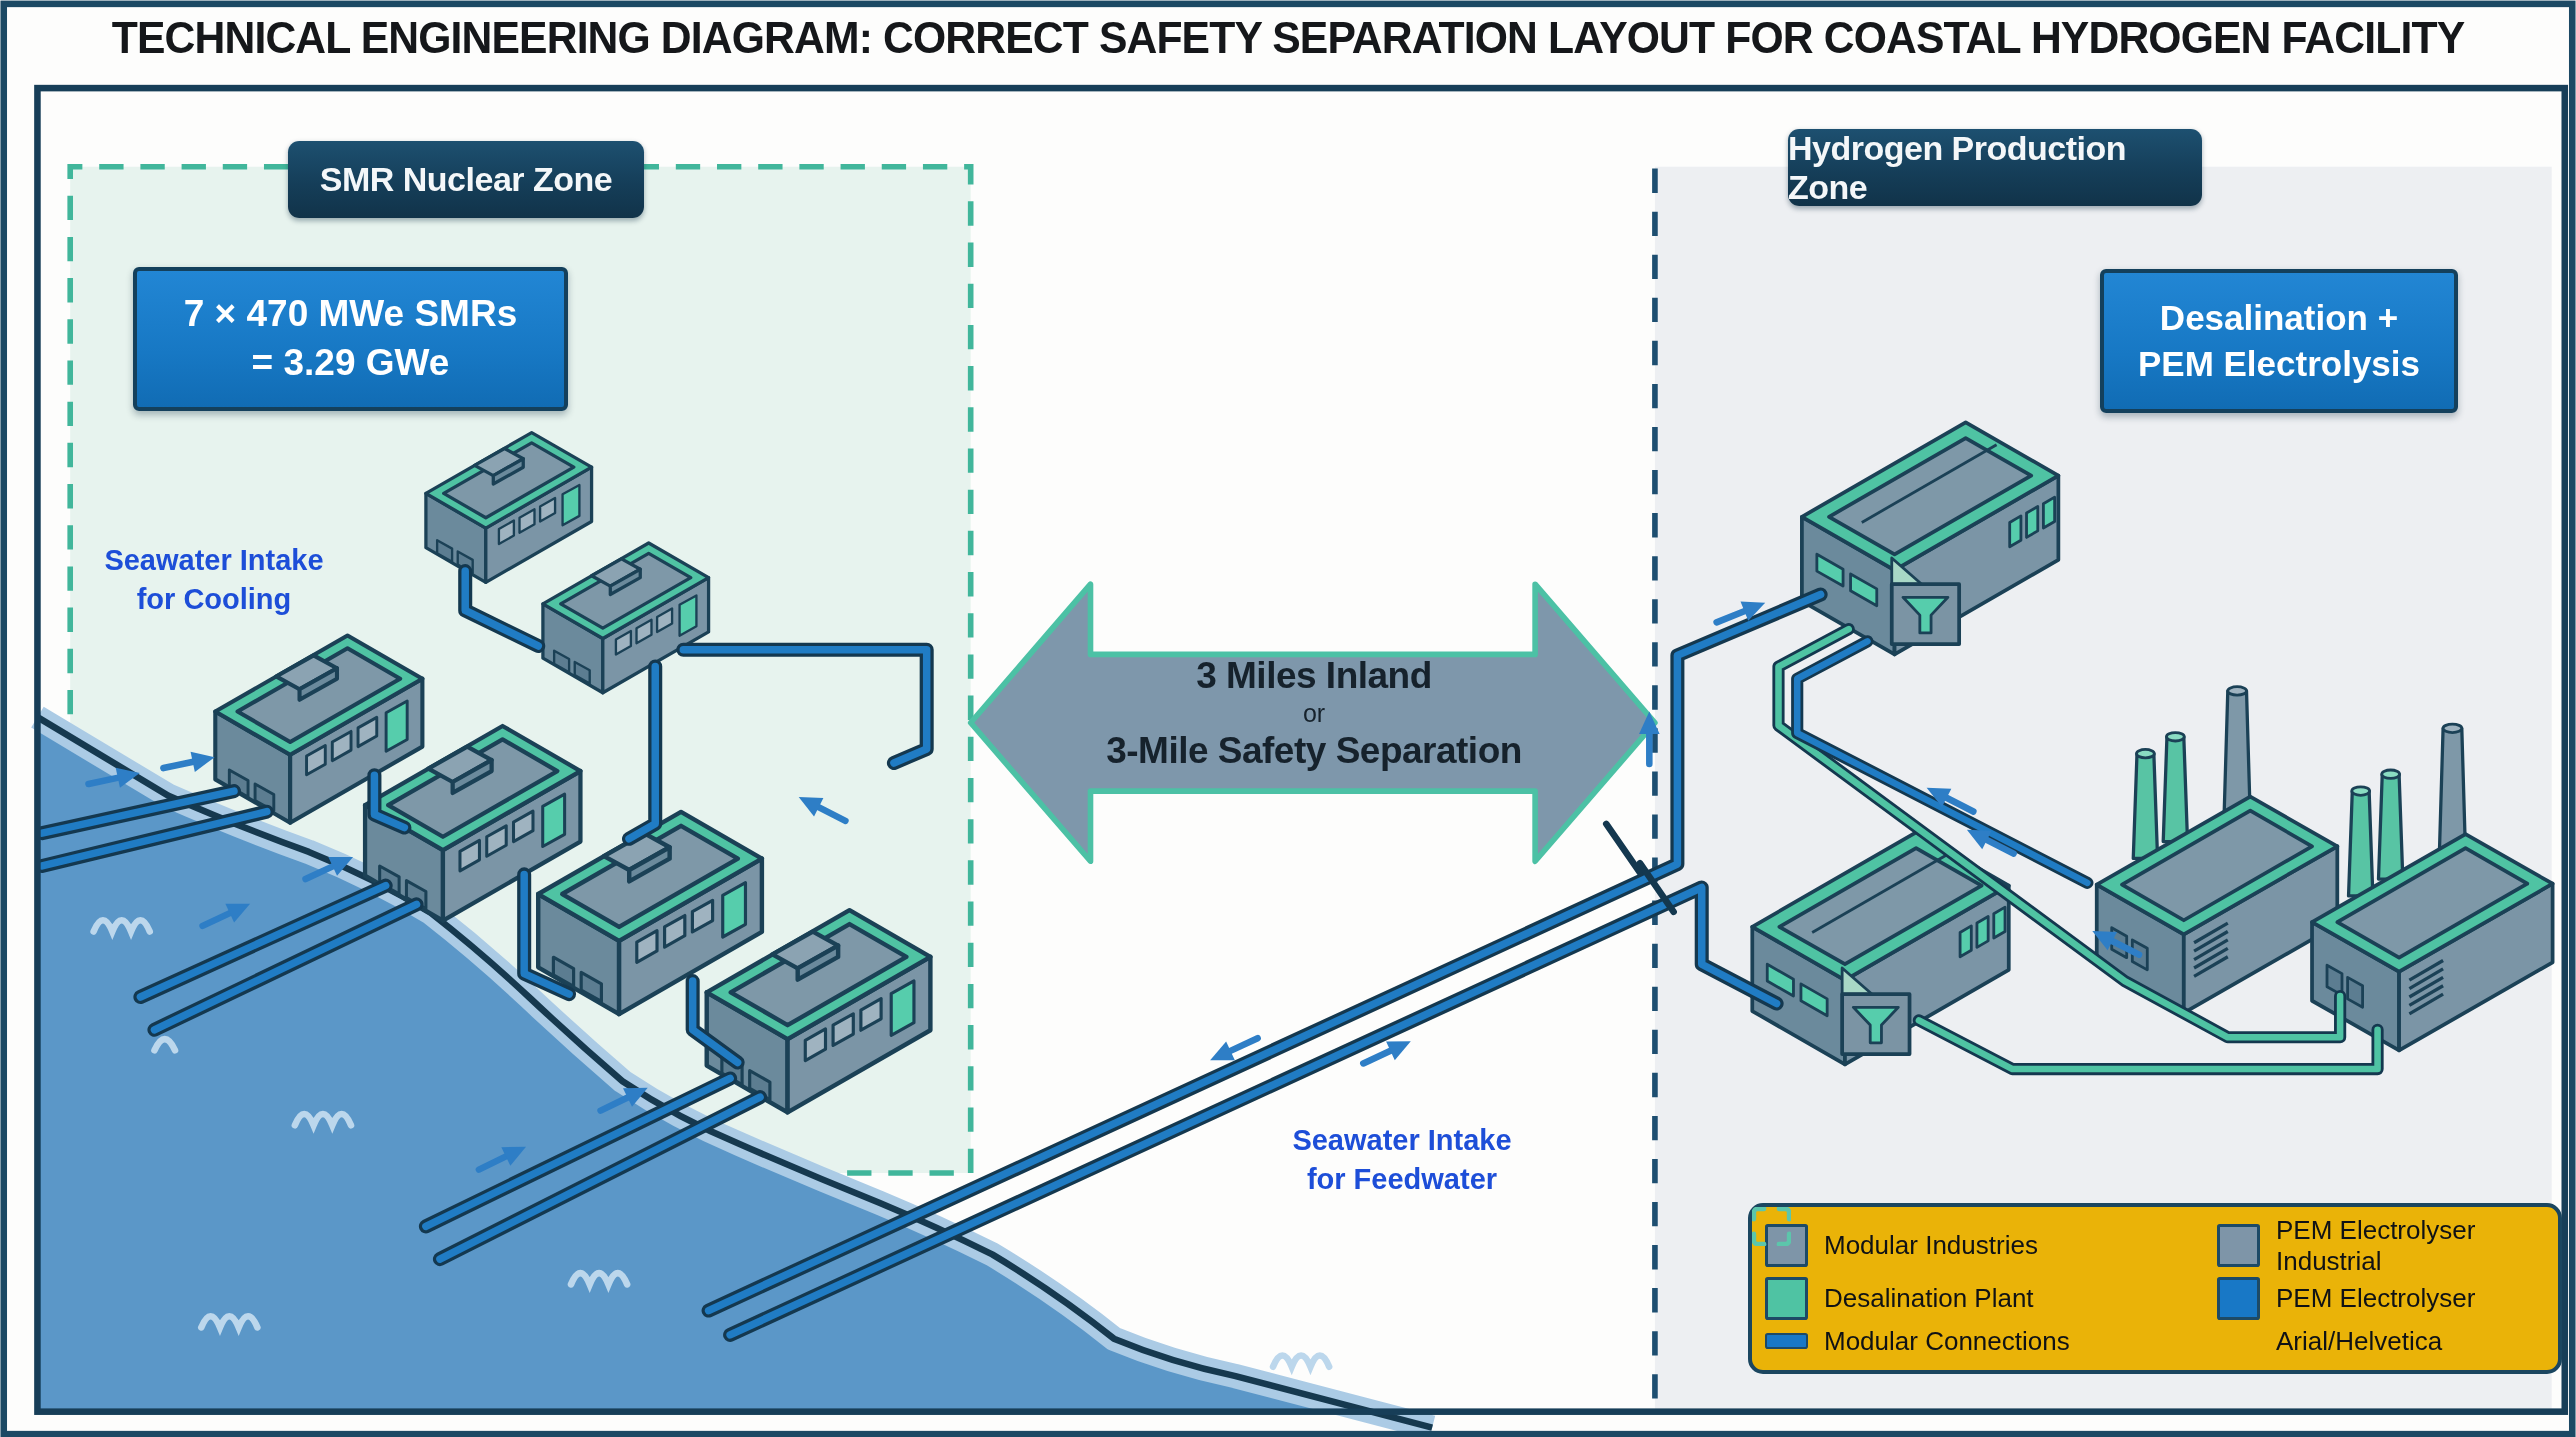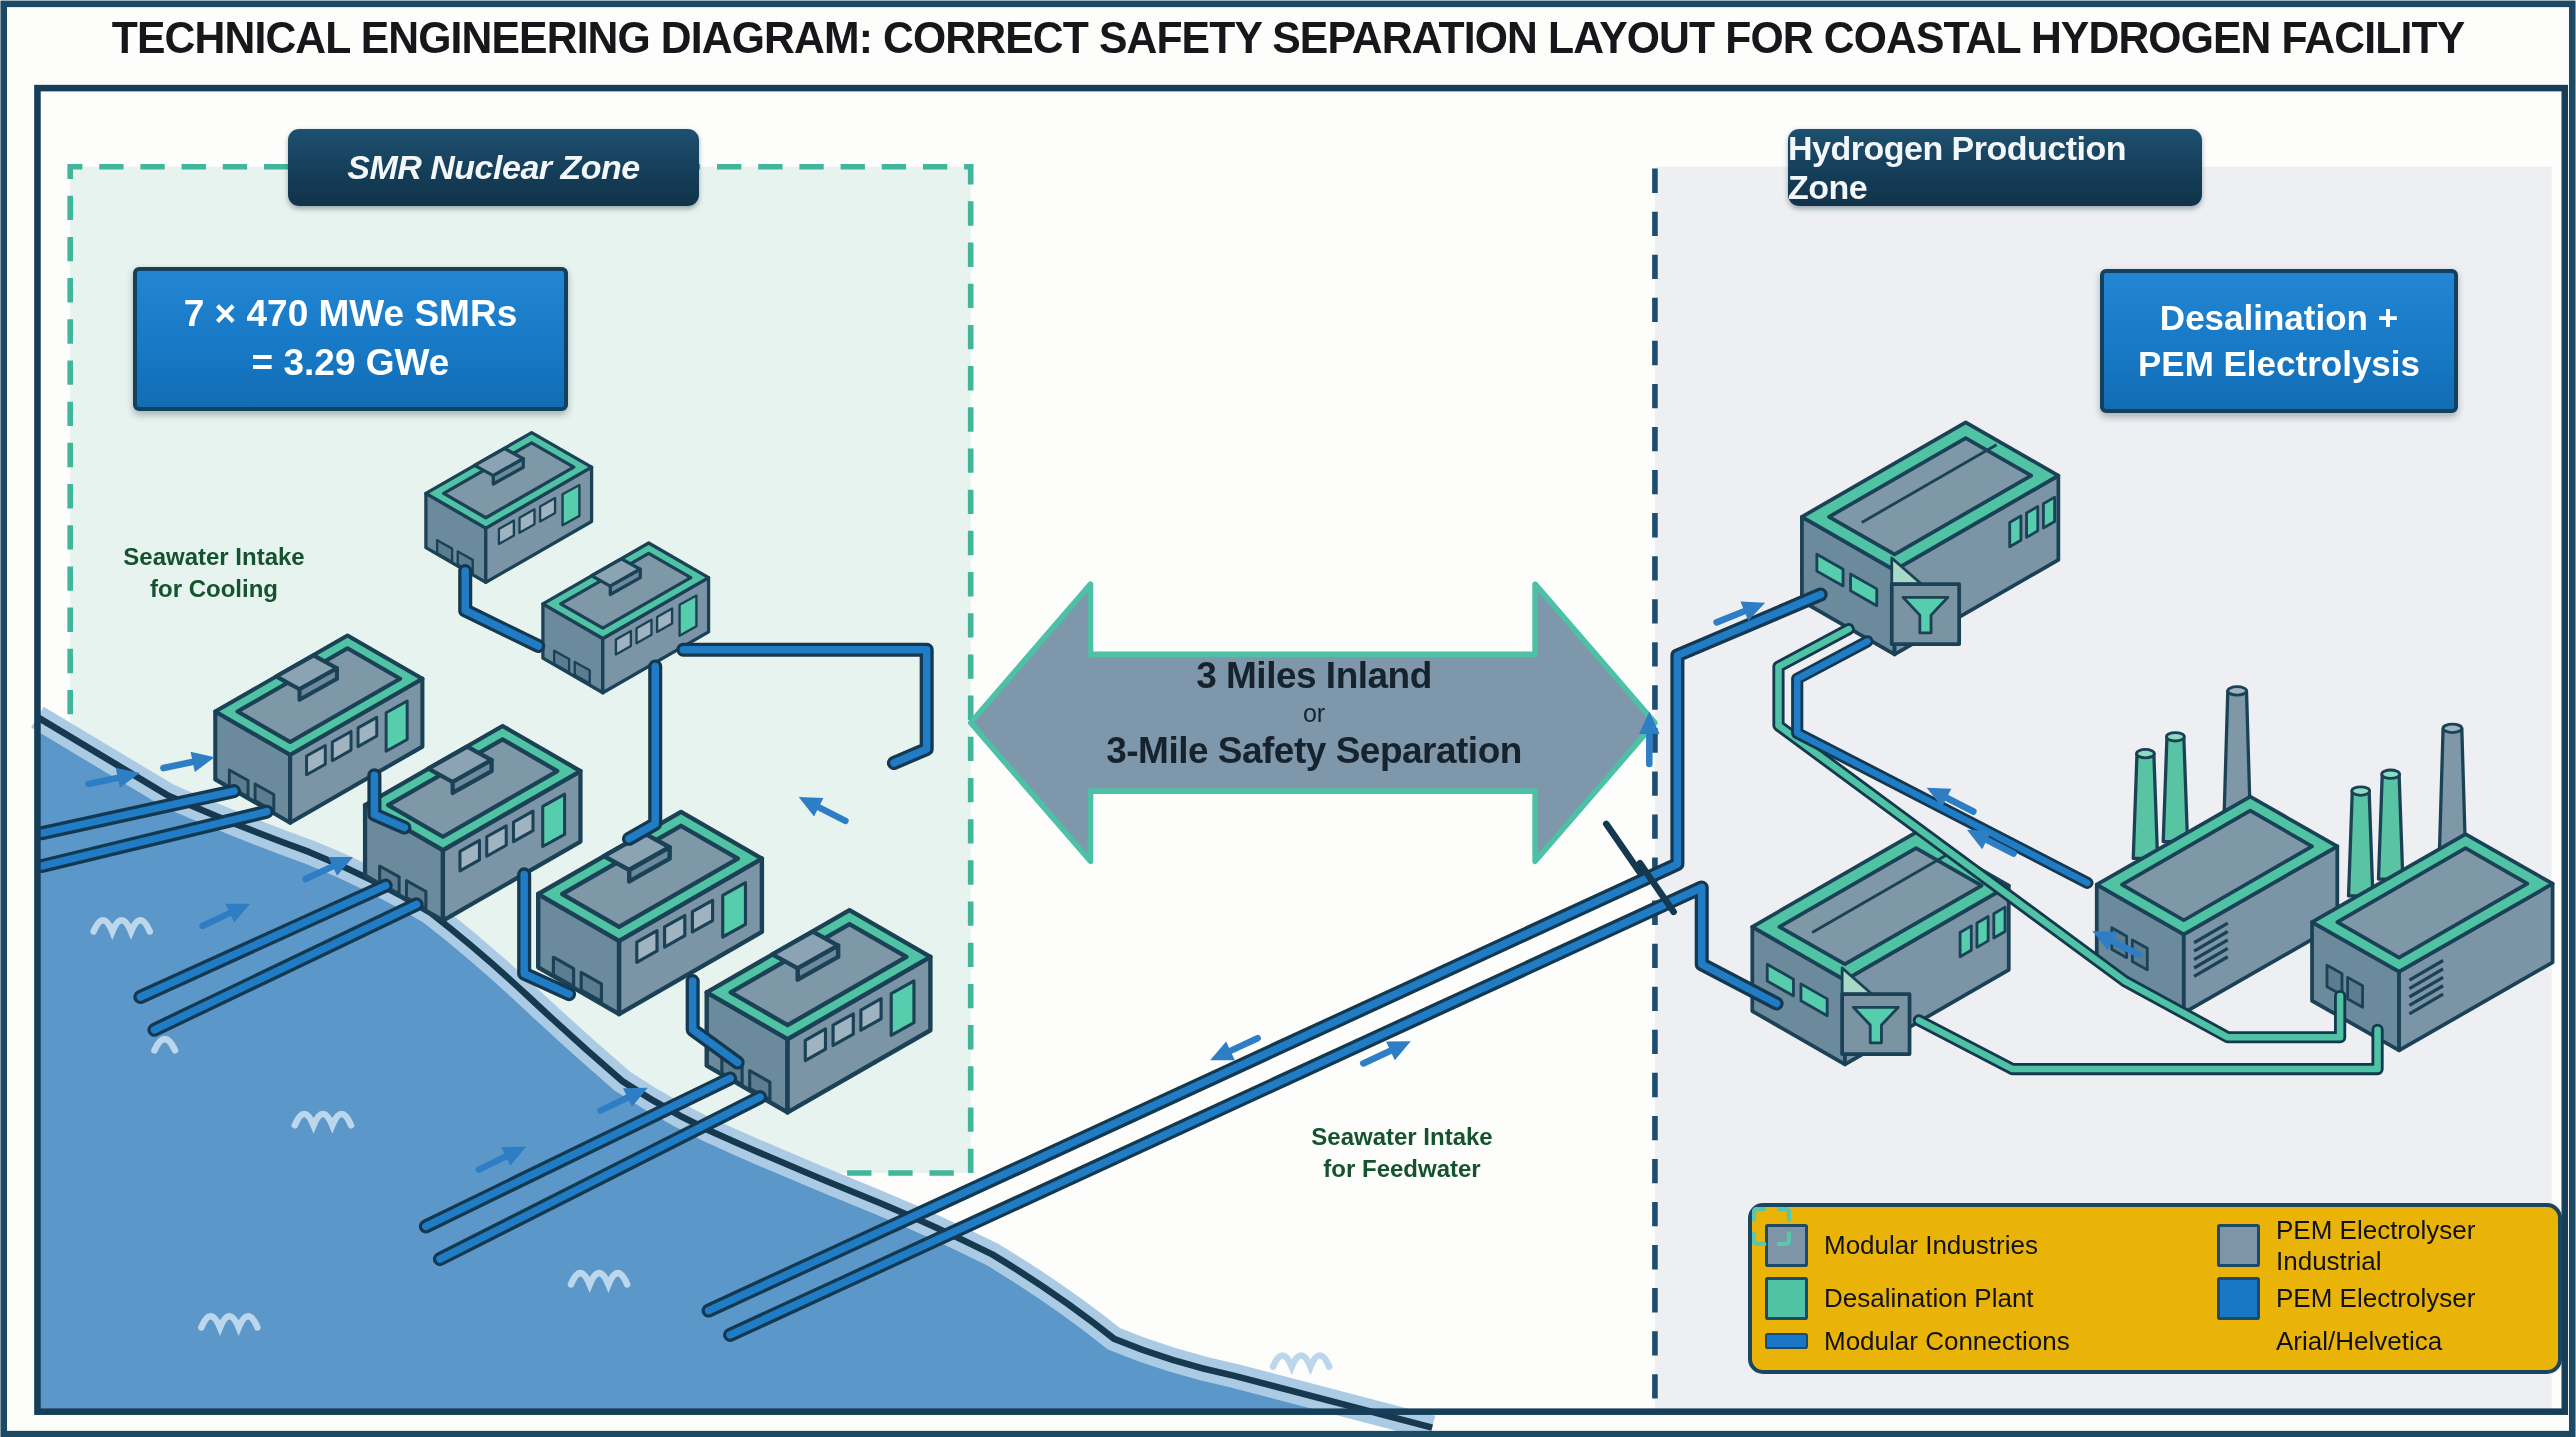--- a/index.html
+++ b/index.html
@@ -6,29 +6,29 @@
   .canvas{position:relative;width:2576px;height:1438px;background:#fdfdfc;overflow:hidden;
           font-family:"Liberation Sans", sans-serif;}
   svg{position:absolute;left:0;top:0;}
   .overlay{position:absolute;z-index:5;}
   .title{left:0;top:13px;width:2576px;text-align:center;font-size:44px;font-weight:bold;
          color:#15171a;letter-spacing:-0.9px;transform:scaleX(.97);}
   .zone-badge{display:flex;align-items:center;justify-content:center;color:#f4f7f9;
          font-size:34px;font-weight:bold;border-radius:11.2px;letter-spacing:-0.5px;
          background:linear-gradient(180deg,#1d5070 0%,#153e59 55%,#113349 100%);
          box-shadow:0 2.8px 5.6px rgba(10,40,60,.35);}
-  .zb-smr{left:288px;top:129px;width:411px;height:77px;font-style:italic;}
+  .zb-smr{left:288px;top:141px;width:356px;height:77px;}
   .zb-h2{left:1788px;top:129px;width:414px;height:77px;}
   .info-badge{display:flex;flex-direction:column;align-items:center;justify-content:center;
          color:#fff;font-weight:bold;border:4.7px solid #14405c;border-radius:6px;
          background:linear-gradient(180deg,#2286d4 0%,#1778c4 60%,#116cb4 100%);
          box-shadow:0 3.7px 7.5px rgba(10,40,60,.3);line-height:1.32;}
   .ib-smr{left:133px;top:267px;width:427px;height:136px;font-size:37px;}
   .ib-h2{left:2100px;top:269px;width:350px;height:136px;font-size:35px;}
-  .diagram-label{color:#14532d;font-weight:bold;text-align:center;font-size:24px;line-height:1.34;}
+  .diagram-label{color:#1d4ed8;font-weight:bold;text-align:center;font-size:29px;line-height:1.34;}
   .lbl-cool{left:66px;top:541px;width:296px;}
   .lbl-feed{left:1254px;top:1121px;width:296px;}
   .arrow-text{left:975px;top:655px;width:678px;display:flex;flex-direction:column;
          align-items:center;color:#16222c;}
   .arrow-text .l1,.arrow-text .l3{font-size:37px;font-weight:bold;letter-spacing:-0.5px;text-align:right;}
   .arrow-text .l2{font-size:25px;font-weight:normal;margin:1.9px 0;}
   .legend{left:1748px;top:1203px;width:814px;height:171px;background:#eab308;
          border:4.7px solid #1b4660;border-radius:15px;box-sizing:border-box;
          display:grid;grid-template-rows:repeat(3,1fr);grid-template-columns:452px auto;
          grid-auto-flow:column;padding:7.5px 9.4px 7.5px 13px;}

